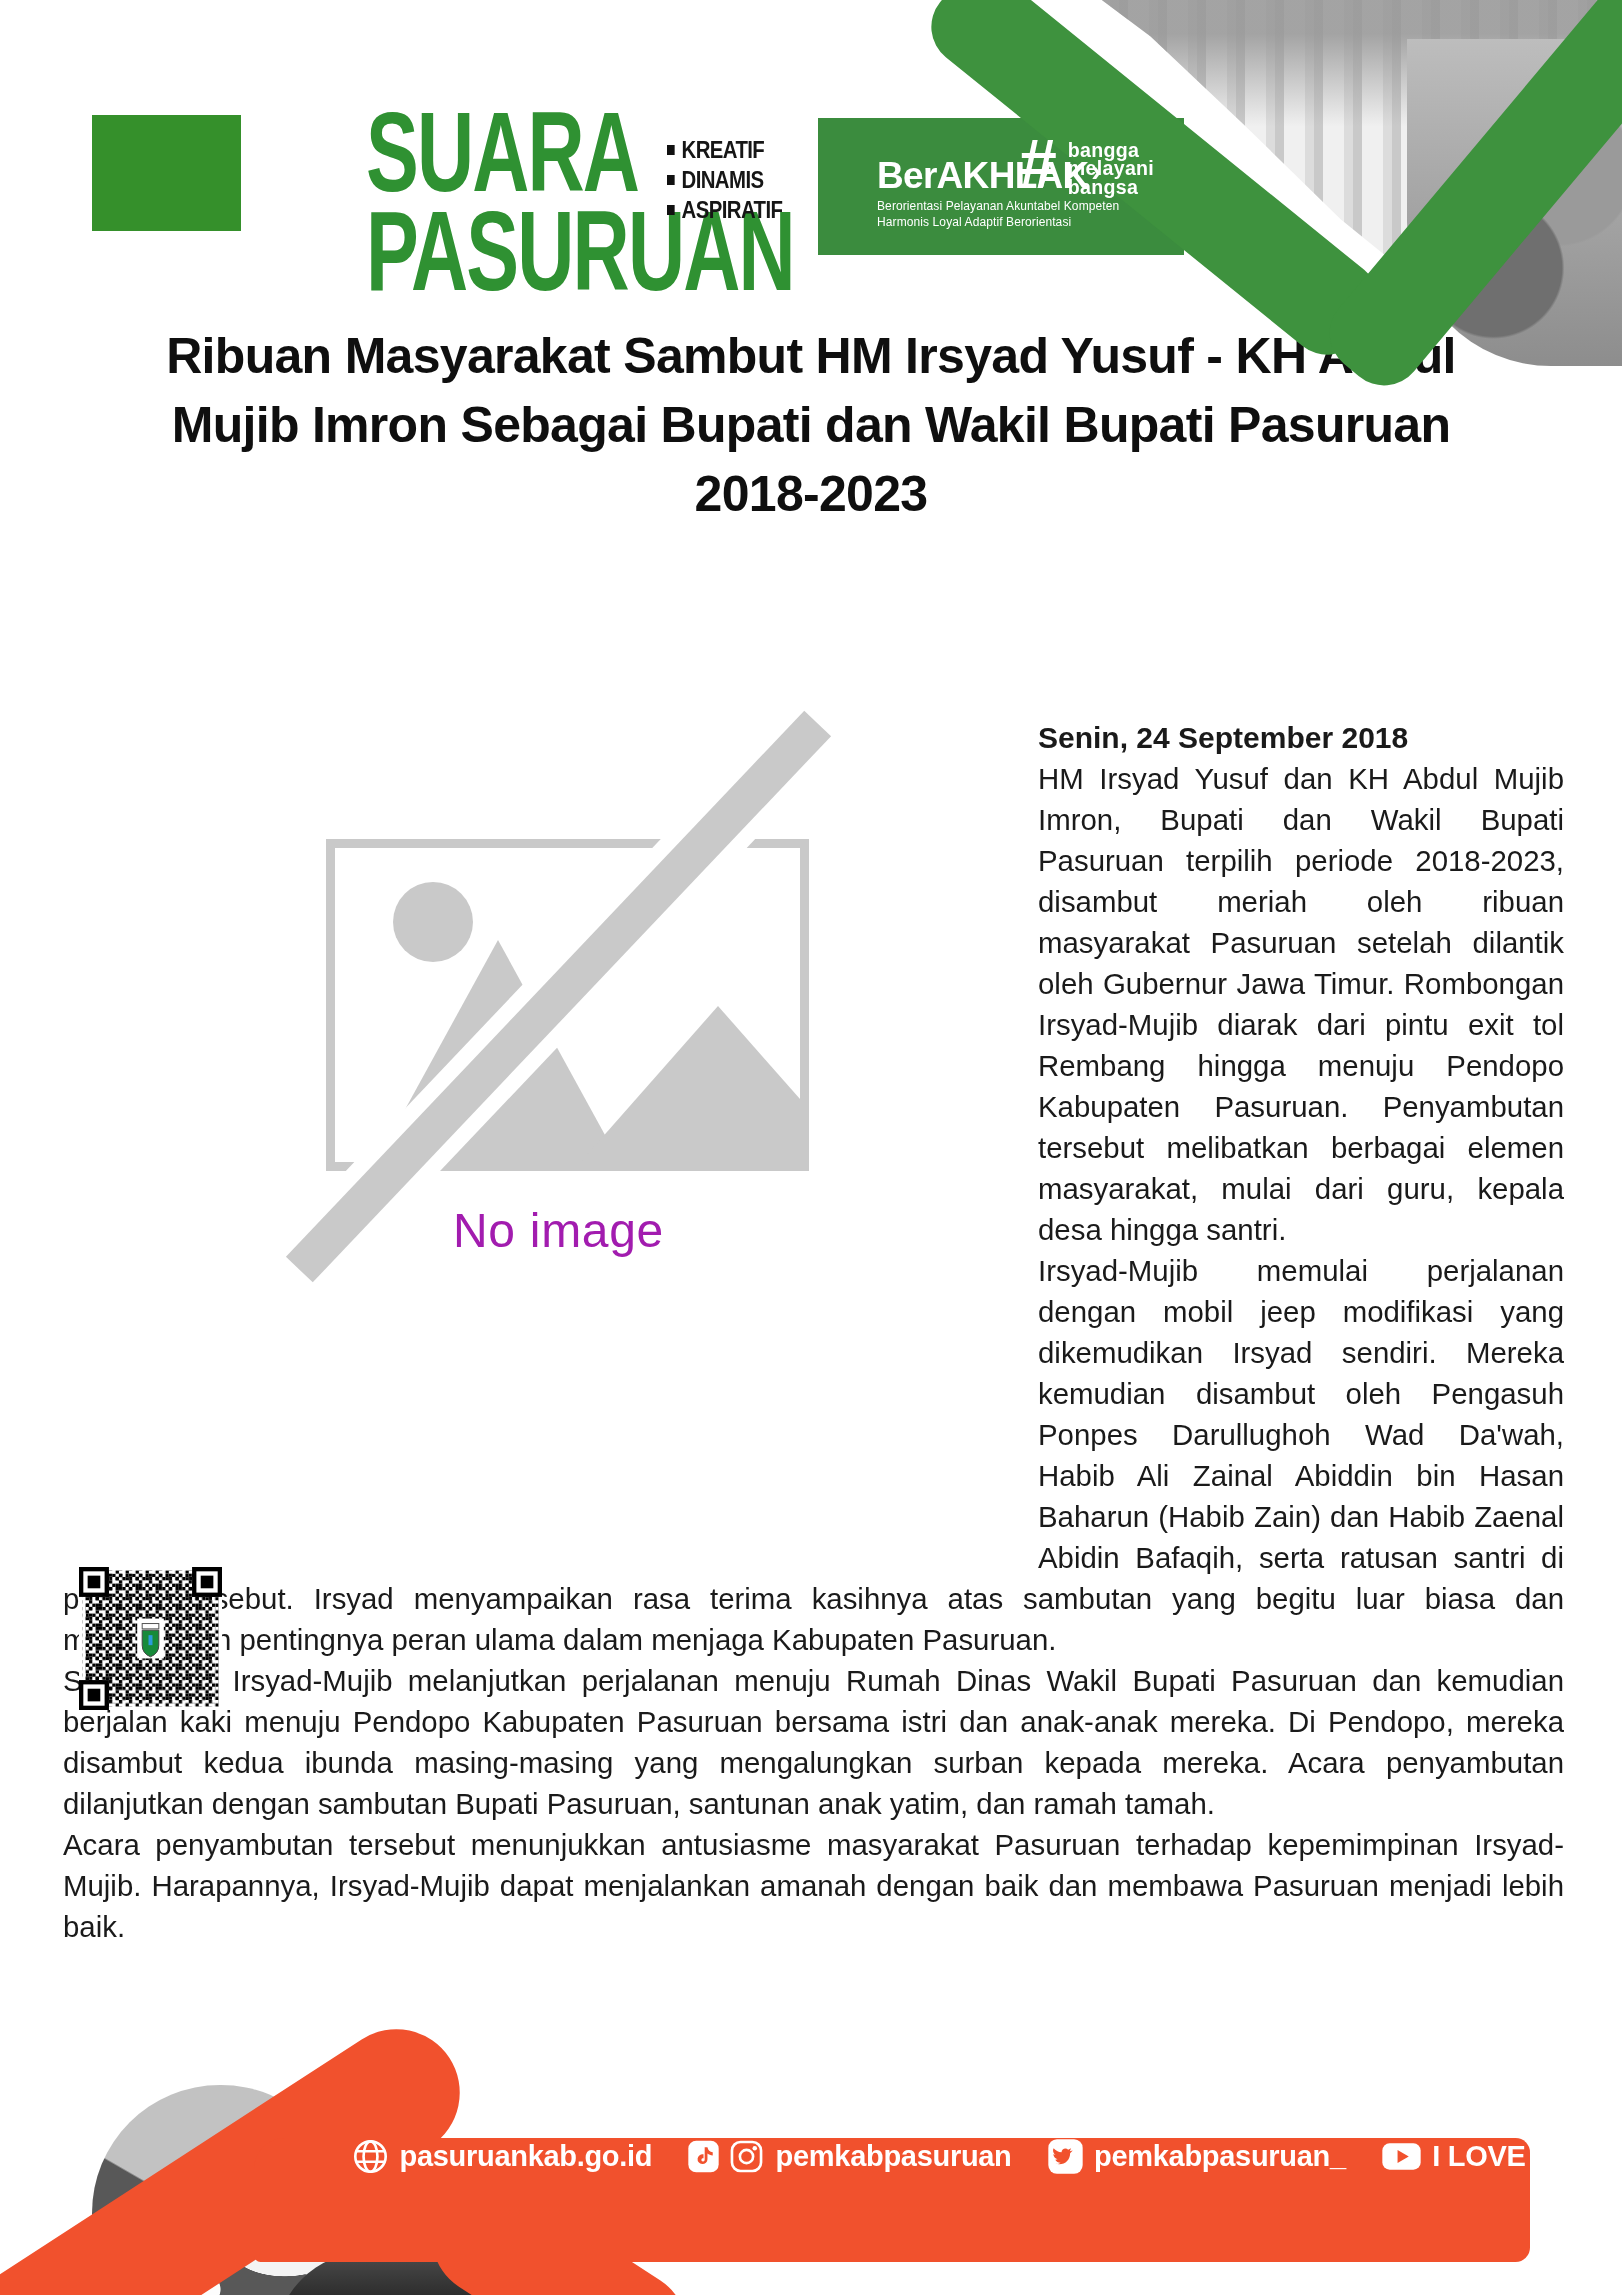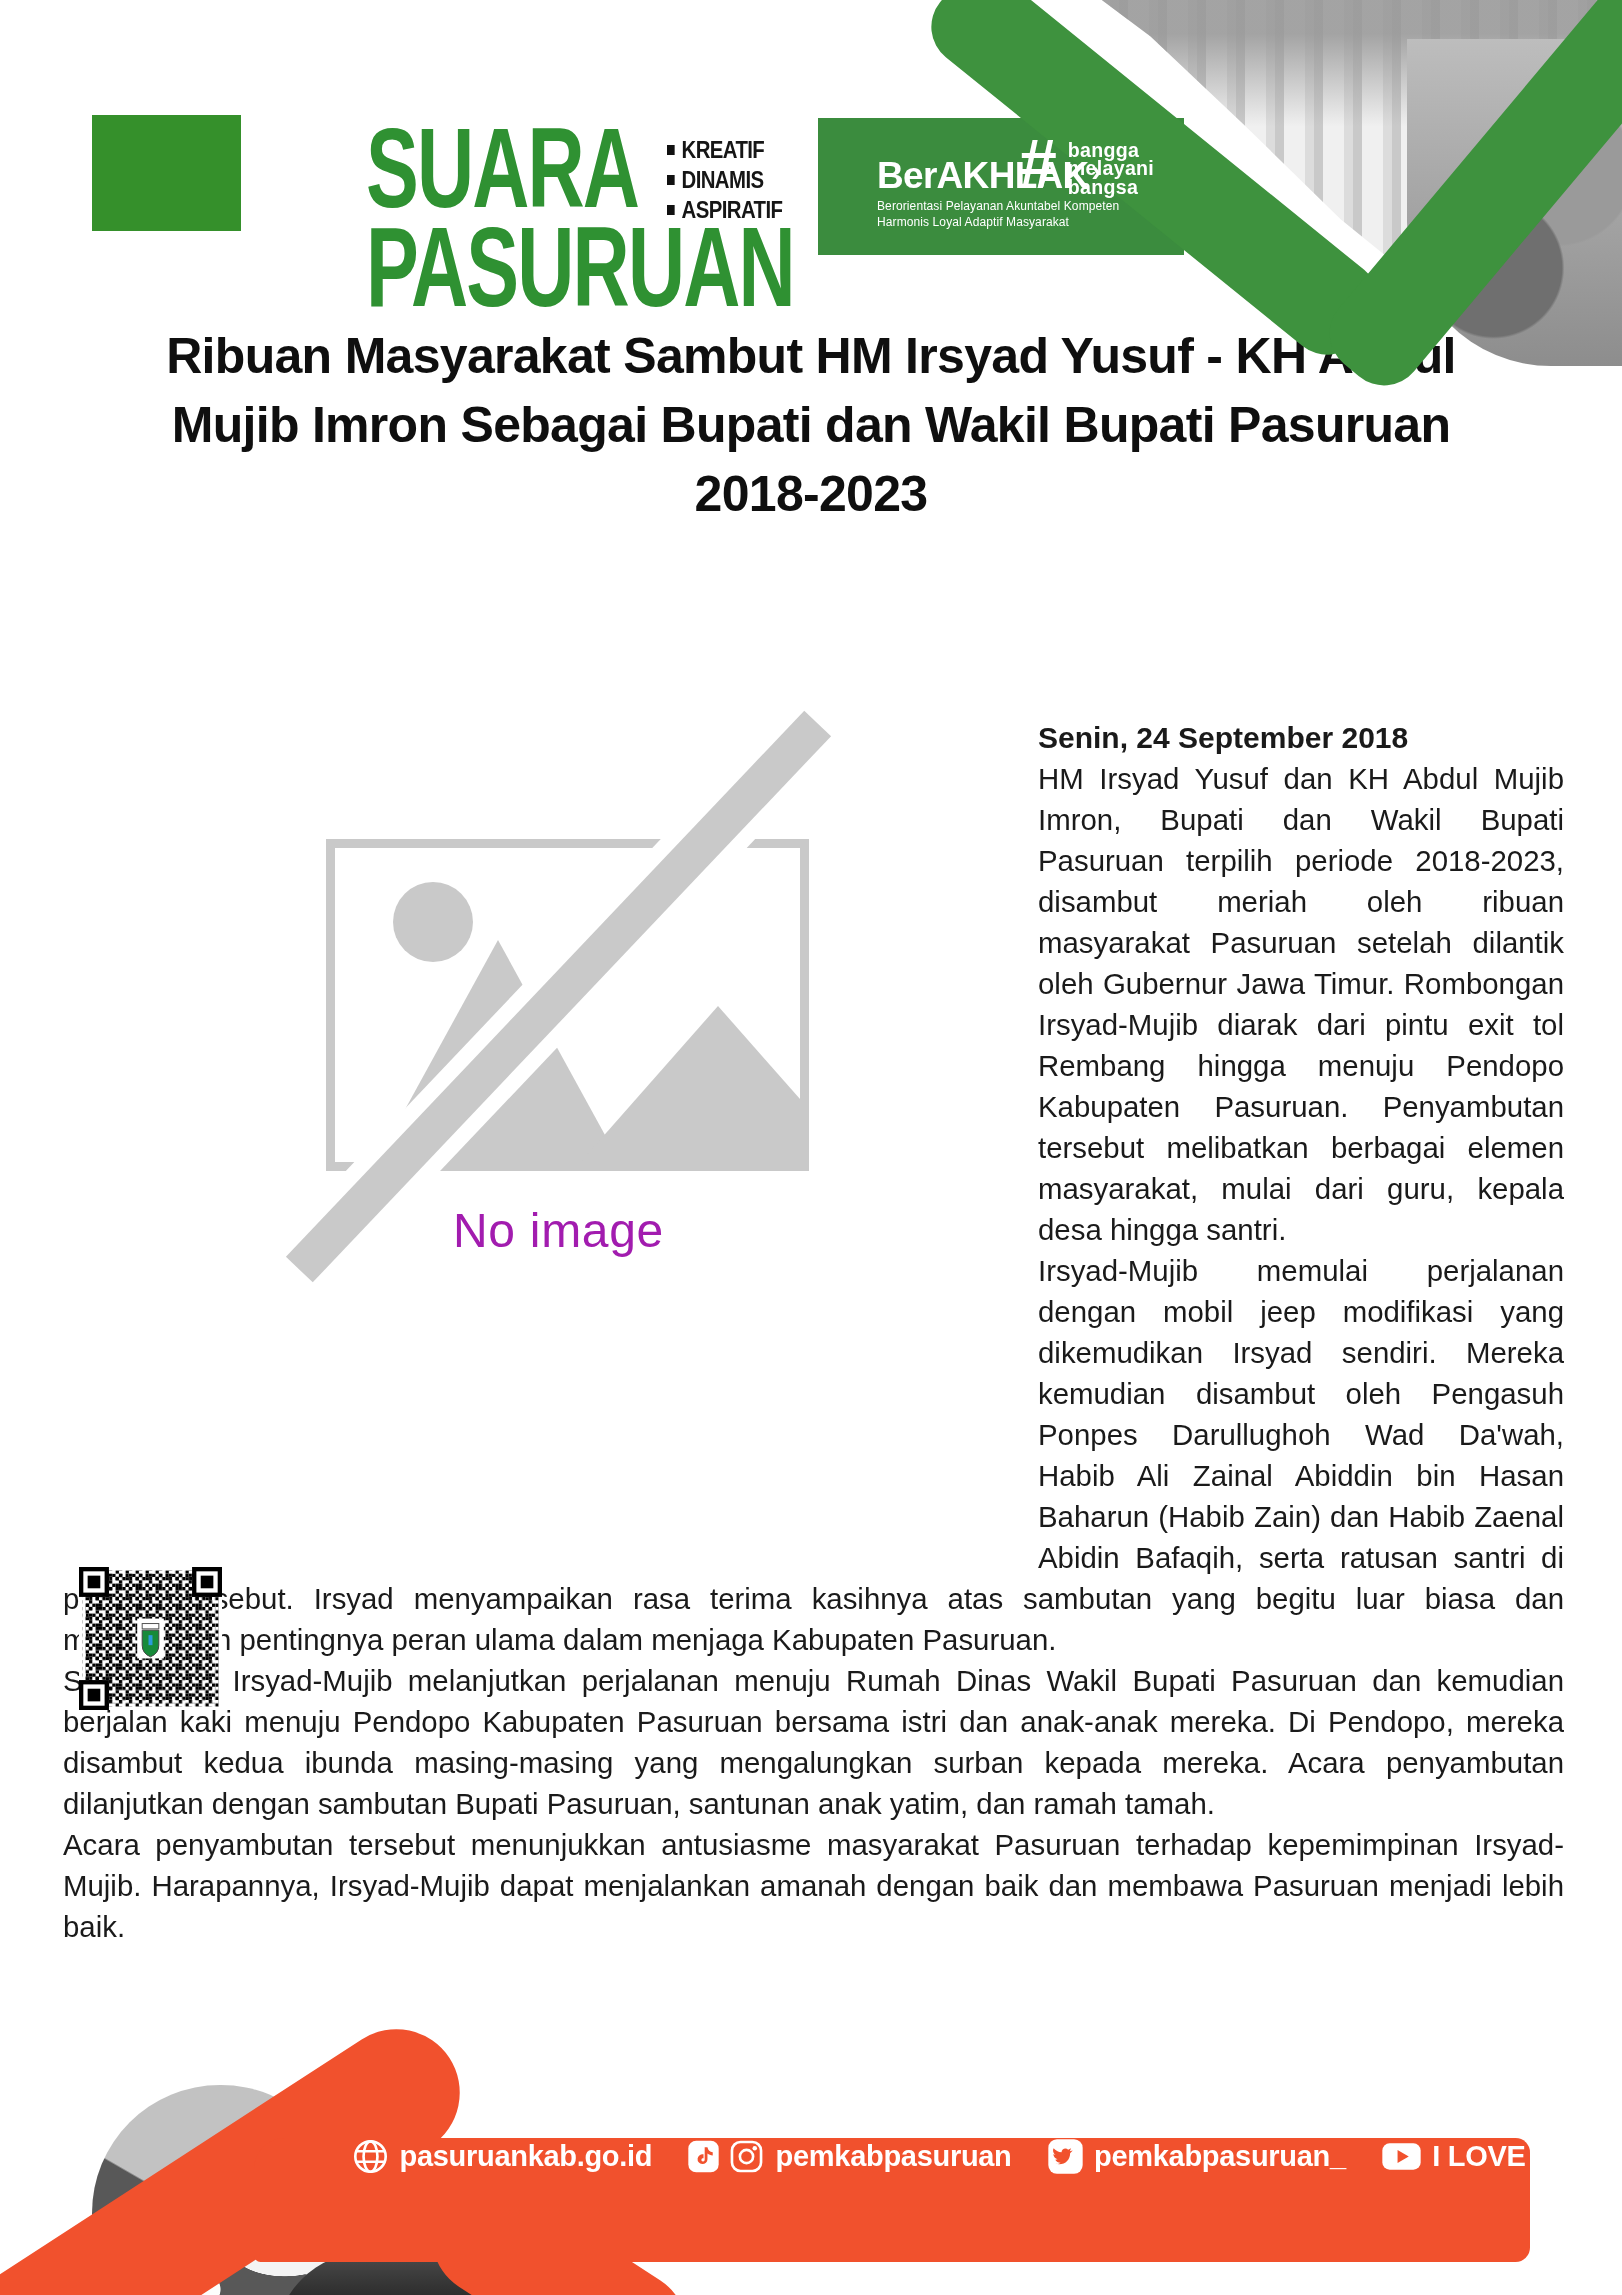--- a/index.html
+++ b/index.html
@@ -20,21 +20,21 @@
   .wheat{width:10.5px;height:63px;background:#E9C53B;border-radius:50%;top:35px;opacity:.95;}
   .wheat.l{left:6.5px;transform:rotate(10deg);}
   .wheat.r{right:6.5px;transform:rotate(-10deg);}
   .dome{left:50%;top:38px;width:23.6px;height:38px;margin-left:-11.8px;background:#2D9BDB;
         border-radius:50% 50% 3.9px 3.9px / 70% 70% 3.9px 3.9px;border:1.3px solid #0d4f77;}
   .tower-base{left:50%;top:76px;width:11.8px;height:22px;margin-left:-5.9px;background:#2D9BDB;border:1.3px solid #0d4f77;}
   .mound{left:50%;top:97px;width:56px;height:17px;margin-left:-28px;background:#0E5A27;border-radius:50% 50% 0 0;}
   .scroll{left:50%;bottom:5.2px;width:76px;height:15.7px;margin-left:-38px;background:#fff;border:1.3px solid #222;
           border-radius:40% 40% 50% 50%;}
   
-  .brand{left:366px;top:112px;width:458px;color:#2F9132;font-weight:bold;line-height:1;z-index:4;}
+  .brand{left:366px;top:96px;width:458px;color:#2F9132;font-weight:bold;line-height:1;z-index:4;}
   .brand-line{transform-origin:left top;transform:scaleX(.70);white-space:nowrap;letter-spacing:-2.6px;}
   .brand-line.l1{font-size:113px;}
   .brand-line.l2{font-size:113px;margin-top:-14.4px;}
   
   .taglines{left:667px;top:135px;z-index:5;}
   .tagline{display:flex;align-items:center;height:30px;font-size:24px;font-weight:bold;color:#161616;
            letter-spacing:-0.7px;transform:scaleX(.85);transform-origin:left center;white-space:nowrap;}
   .tagline .sq{width:9.2px;height:9.2px;background:#111;margin-right:7.9px;flex:0 0 auto;}
 
   
@@ -135,21 +135,21 @@
 
   <div class="abs band"></div>
   <div class="abs photo"></div>
   <div class="abs photo-bulge"></div>
   <div class="abs vleg left"></div>
   <div class="abs vleg right"></div>
 
   <div class="abs berakhlak">
     <div class="t"><span>BerAKHLAK</span><span class="chev">›</span></div>
     <div class="s">Berorientasi Pelayanan Akuntabel Kompeten</div>
-    <div class="s">Harmonis Loyal Adaptif Masyarakat</div>
+    <div class="s">Harmonis Loyal Adaptif Berorientasi</div>
   </div>
 
   <div class="abs hashtag">
     <div class="h">#</div>
     <div class="lines">
       <div>bangga</div>
       <div>melayani</div>
       <div>bangsa</div>
     </div>
   </div>

